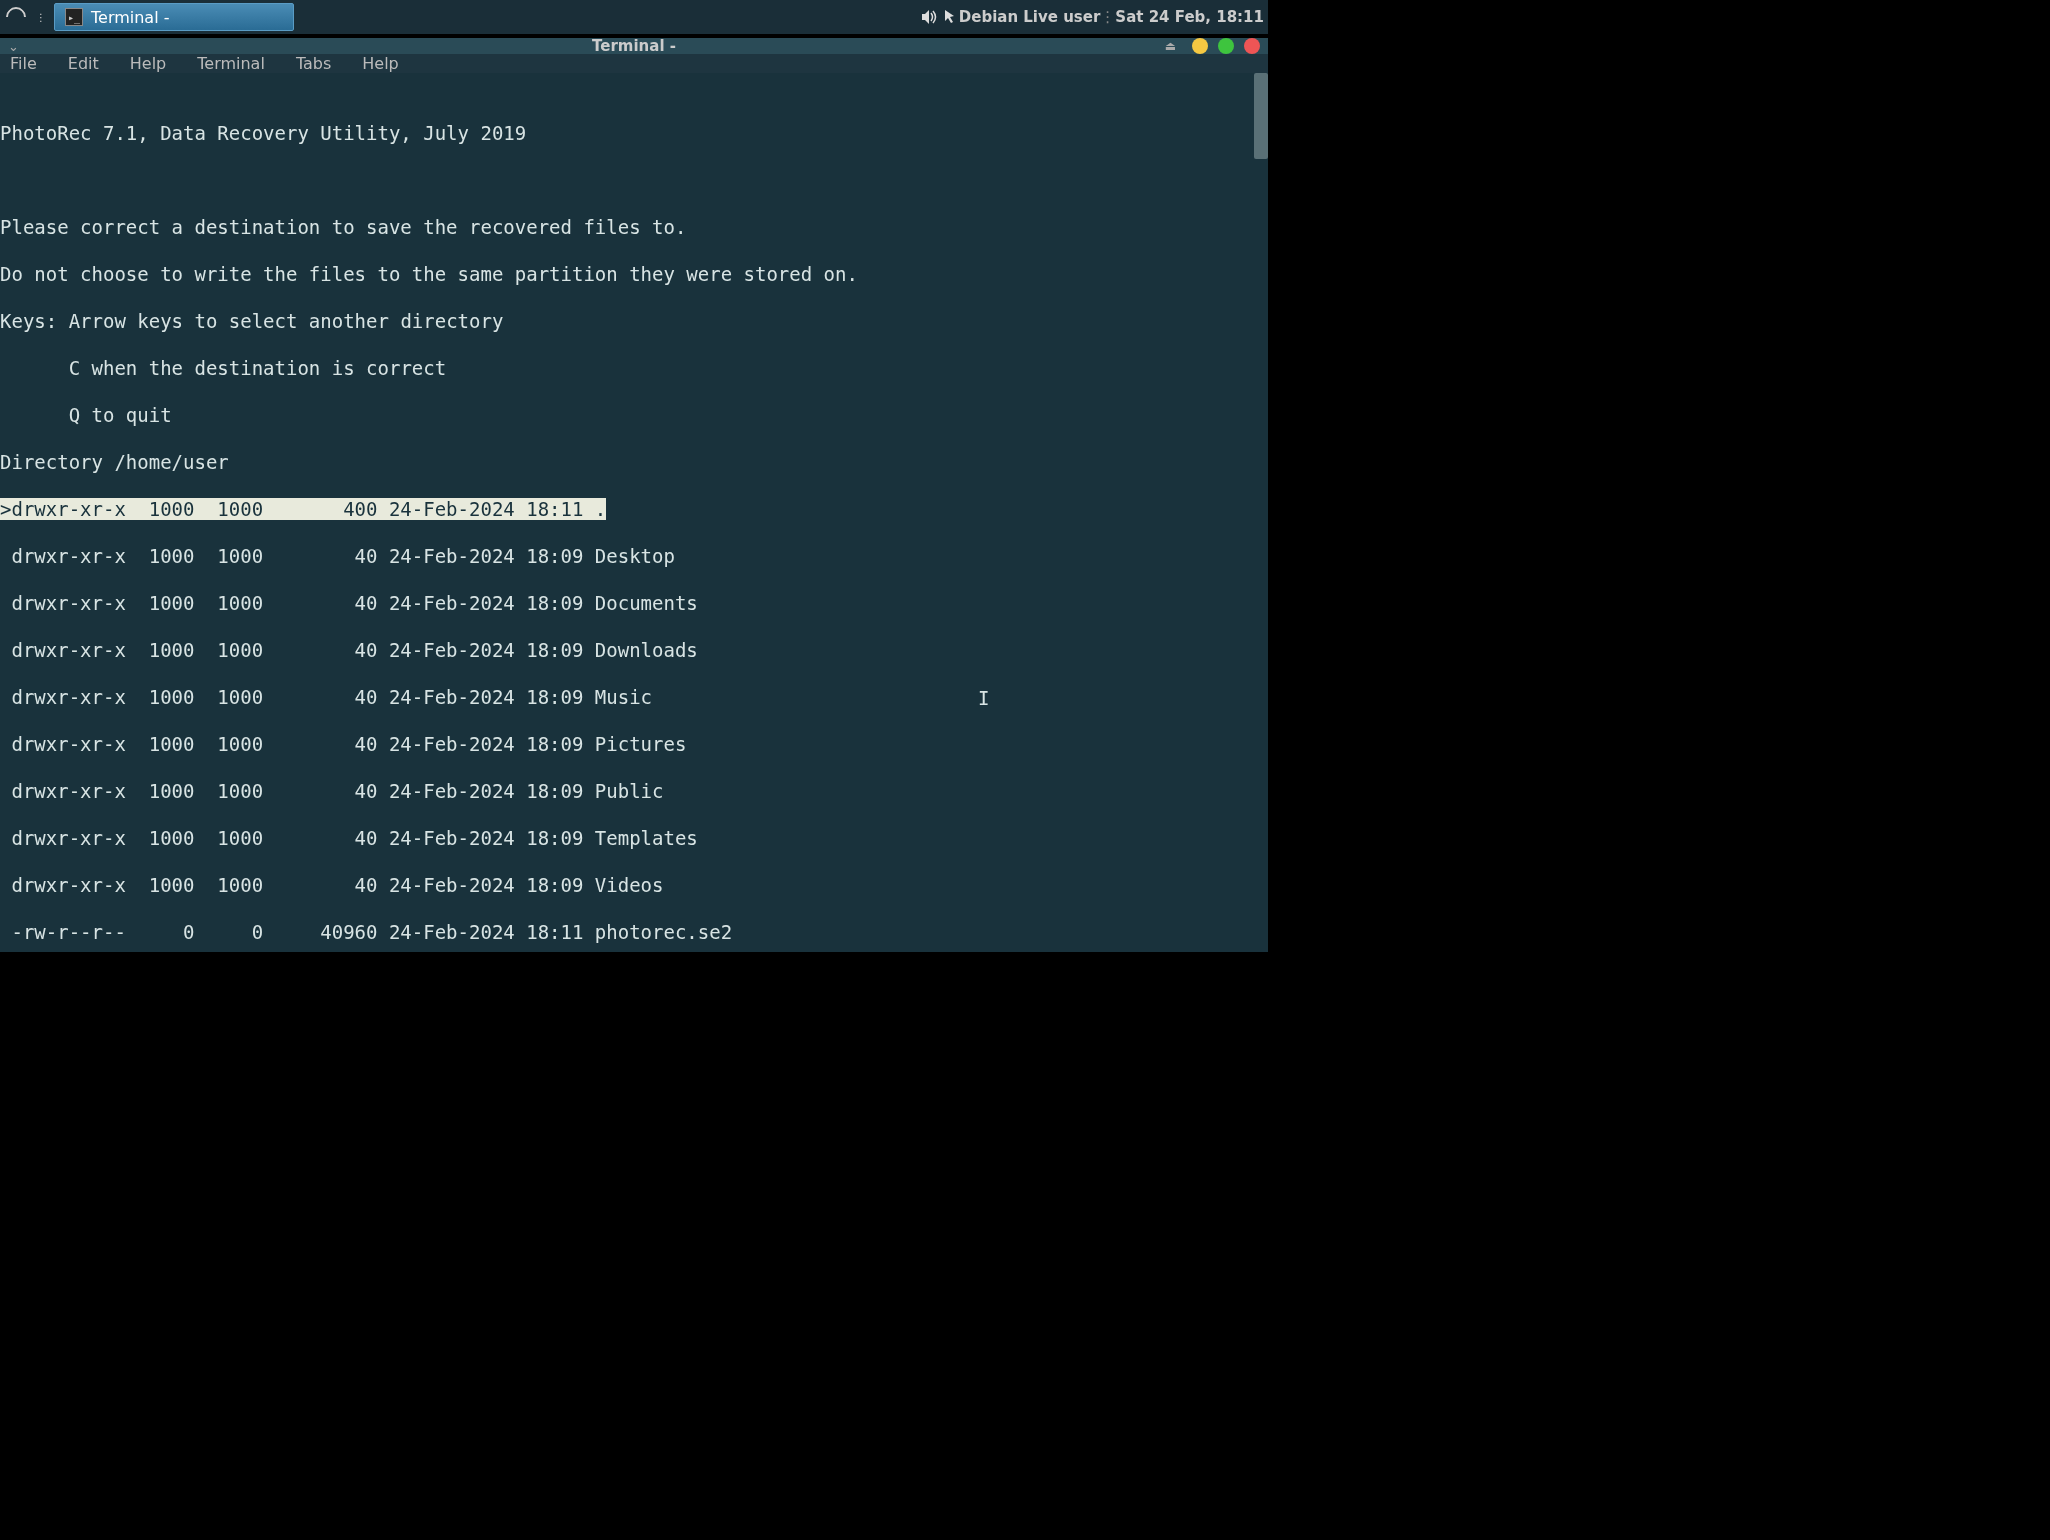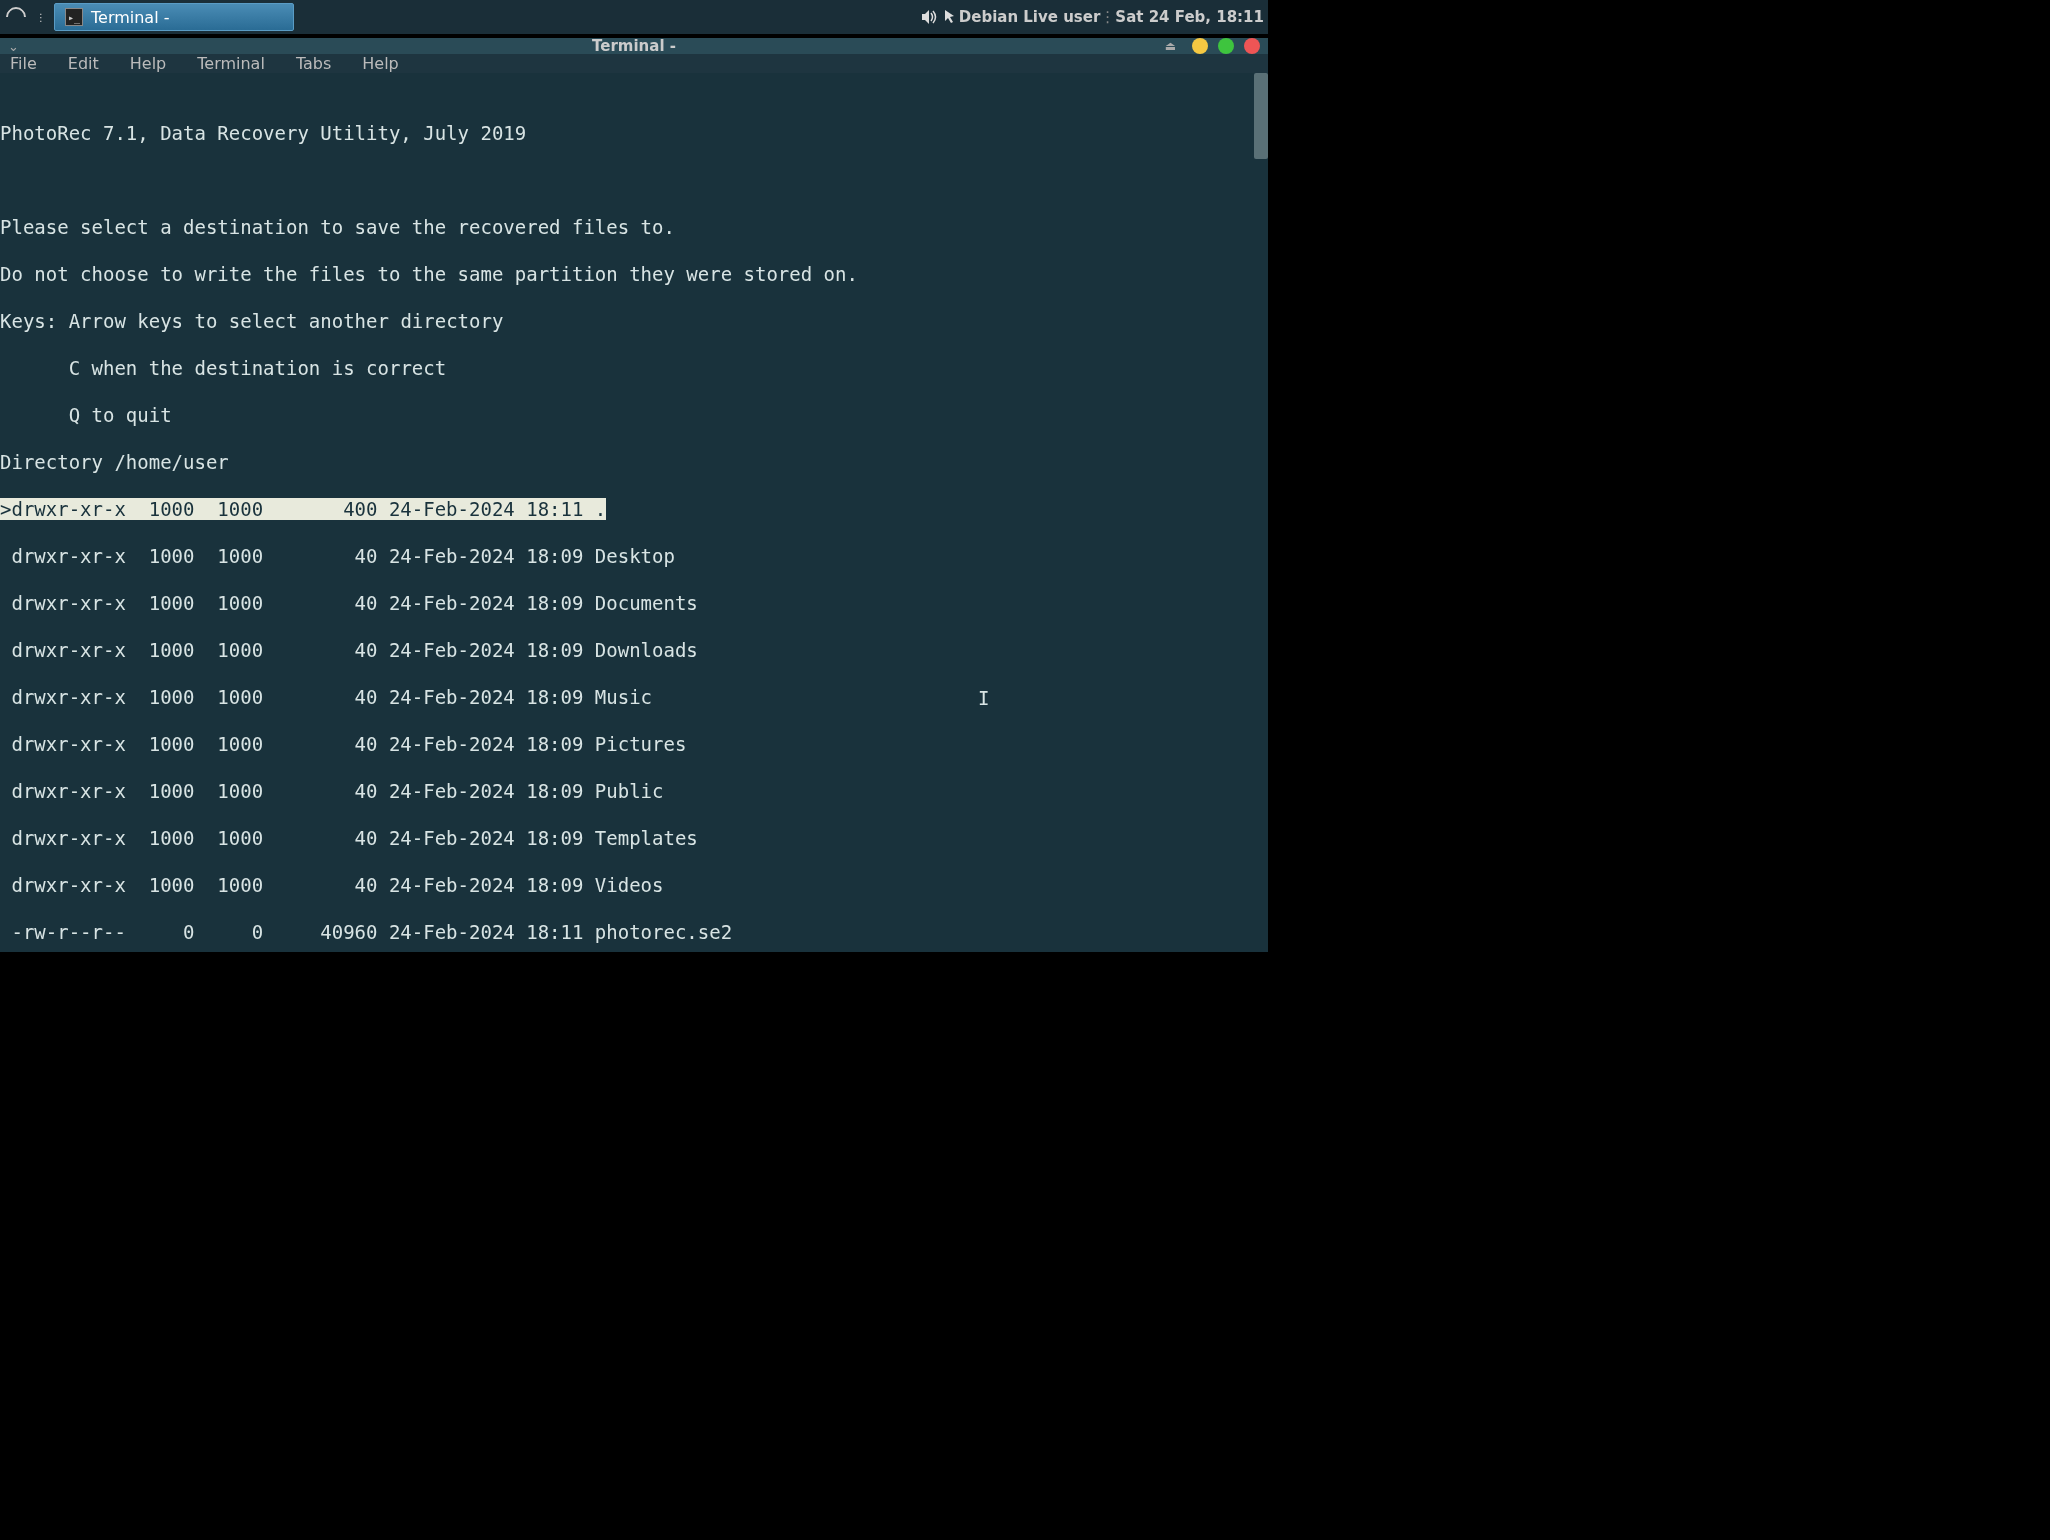--- a/index.html
+++ b/index.html
@@ -184,21 +184,21 @@
     <span>Edit</span>
     <span>Help</span>
     <span>Terminal</span>
     <span>Tabs</span>
     <span>Help</span>
   </div>
   <div class="terminal-body">
     <div class="scrollbar"></div>
 <div>PhotoRec 7.1, Data Recovery Utility, July 2019</div>
 <div> </div>
-<div>Please select a destination to save the recovered files to.</div>
+<div>Please correct a destination to save the recovered files to.</div>
 <div>Do not choose to write the files to the same partition they were stored on.</div>
 <div><span>Keys: </span><span class="bold">Arrow</span><span> keys to select another directory</span></div>
 <div>      <span class="bold">C</span><span> when the destination is correct</span></div>
 <div>      <span class="bold">Q</span><span> to quit</span></div>
 <div>Directory /home/user</div>
 <div><span class="selected-row">&gt;drwxr-xr-x  1000  1000       400 24-Feb-2024 18:11 .</span></div>
 <div> drwxr-xr-x  1000  1000        40 24-Feb-2024 18:09 Desktop</div>
 <div> drwxr-xr-x  1000  1000        40 24-Feb-2024 18:09 Documents</div>
 <div> drwxr-xr-x  1000  1000        40 24-Feb-2024 18:09 Downloads</div>
 <div> drwxr-xr-x  1000  1000        40 24-Feb-2024 18:09 Music</div>

